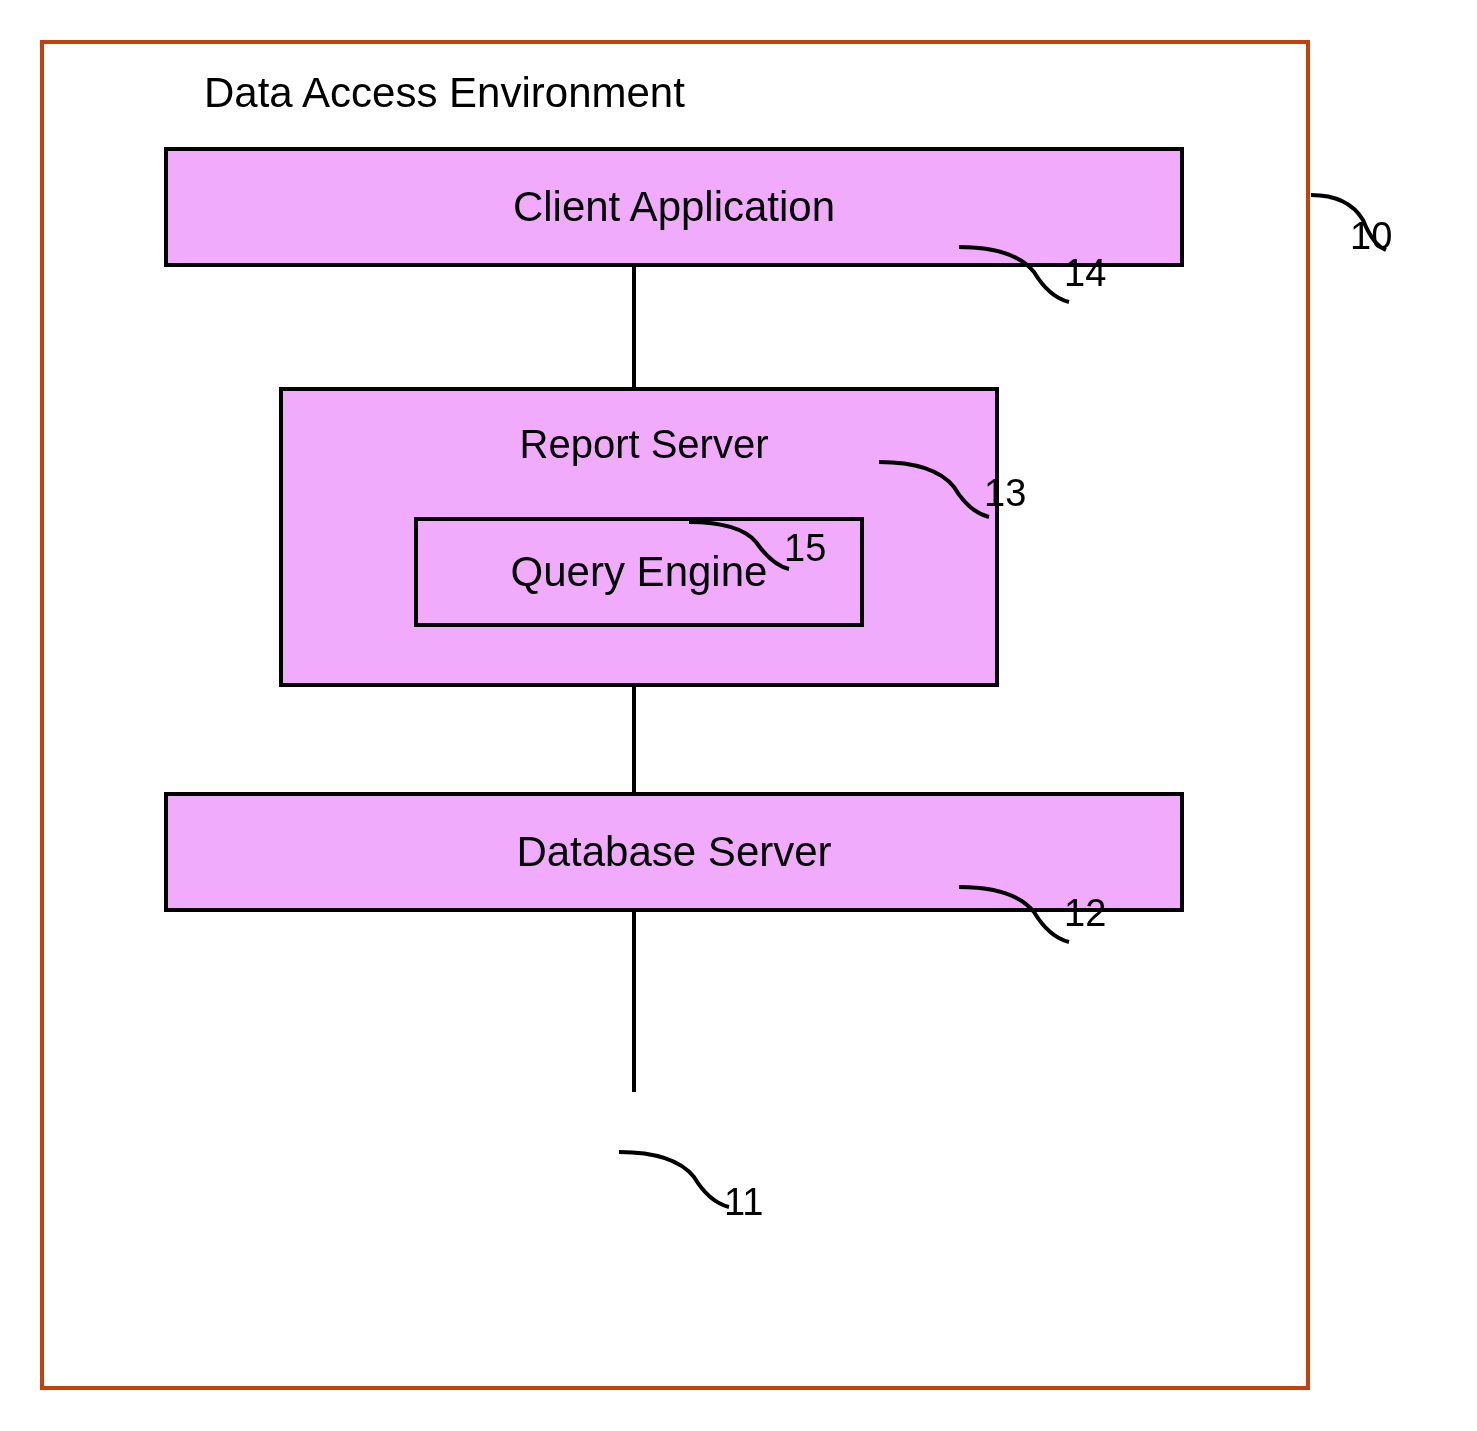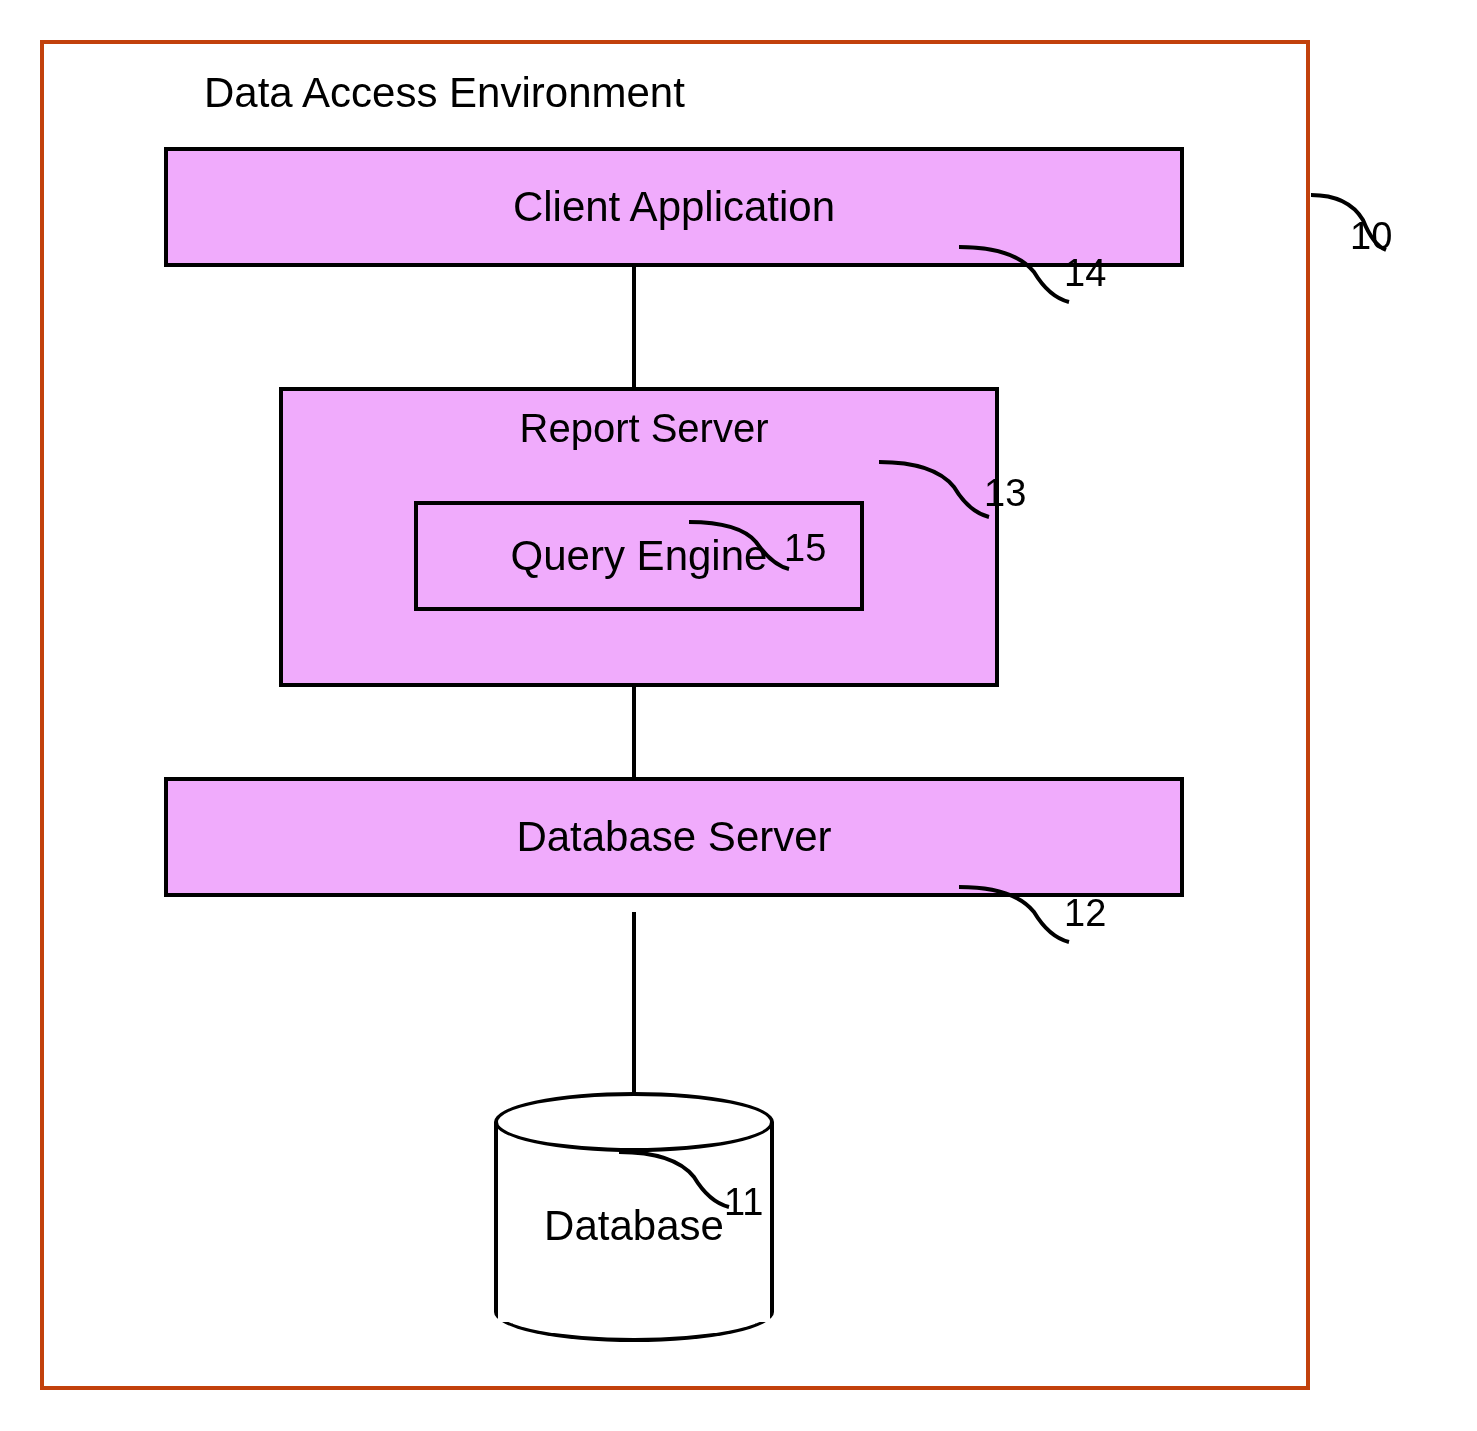--- a/index.html
+++ b/index.html
@@ -56,34 +56,35 @@
       top: 240px;
       width: 720px;
       height: 300px;
       display: block;
       padding: 15px 30px 30px 30px;
     }
     .report-server-title {
       font-size: 40px;
       text-align: center;
       margin-left: 10px;
+      margin-top: 16px;
     }
     .query-engine {
       position: relative;
       border: 4px solid #000;
       width: 450px;
       height: 110px;
       margin: 50px auto 0 auto;
       display: flex;
       align-items: center;
       justify-content: center;
     }
     .db-server {
       left: 80px;
-      top: 630px;
+      top: 645px;
       width: 1020px;
       height: 120px;
     }
     .database-cyl {
       position: absolute;
       left: 410px;
       top: 945px;
       width: 280px;
       height: 250px;
     }
@@ -180,27 +181,20 @@
       </div>
 
       <div class="connector conn2"></div>
 
       <div class="box db-server">
         <span class="box-label">Database Server</span>
       </div>
 
       <div class="connector conn3"></div>
 
-      <div class="database-cyl">
-        <div class="cyl-body"></div>
-        <div class="cyl-bottom"></div>
-        <div class="cyl-bottom-fill"></div>
-        <div class="cyl-top"></div>
-        <div class="cyl-label">Database</div>
-      </div>
 
       <svg class="callout" style="left:870px; top:95px;" width="120" height="70">
         <path d="M 5 5 Q 60 5 80 30 Q 95 55 115 60" stroke="#000" stroke-width="4" fill="none"></path>
       </svg>
       <svg class="callout" style="left:790px; top:310px;" width="120" height="70">
         <path d="M 5 5 Q 60 5 80 30 Q 95 55 115 60" stroke="#000" stroke-width="4" fill="none"></path>
       </svg>
       <svg class="callout" style="left:600px; top:370px;" width="110" height="60">
         <path d="M 5 5 Q 55 5 72 25 Q 88 48 105 52" stroke="#000" stroke-width="4" fill="none"></path>
       </svg>

